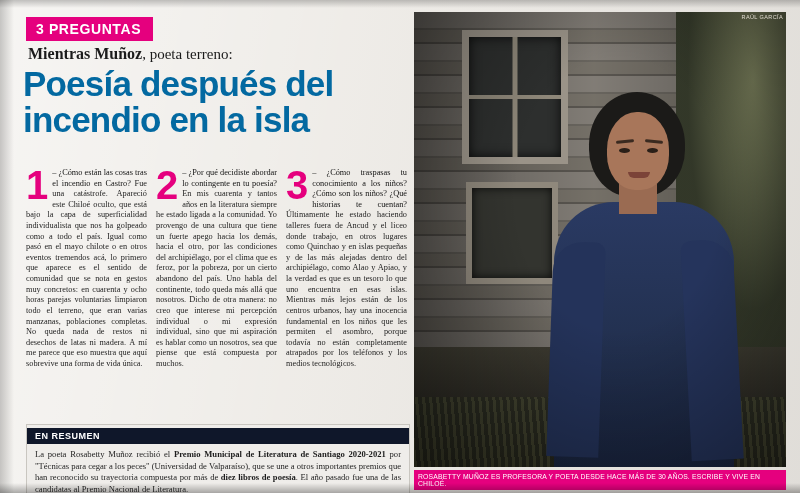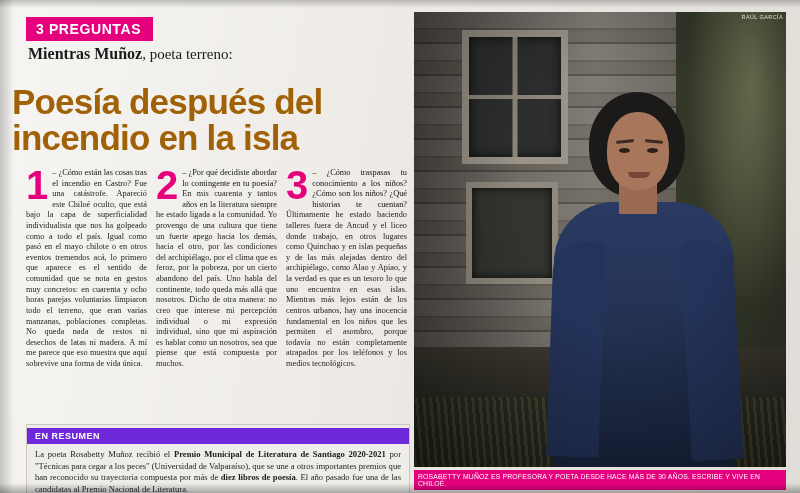--- a/index.html
+++ b/index.html
@@ -68,30 +68,29 @@
     font-family: "Liberation Serif", serif;
     font-size: 15px;
     color: #1b1b1b;
   }
   .standfirst .name {
     font-weight: bold;
     font-size: 16px;
   }
   .headline {
     position: absolute;
-    left: 12px;
+    left: 23px;
     top: 66px;
     width: 390px;
     font-family: "Liberation Sans", sans-serif;
     font-weight: bold;
     font-size: 35px;
     line-height: 1.03;
     letter-spacing: -0.8px;
-    color: #a16207;
-    margin-top: 18px;
+    color: #0369a1;
   }
 
   
   .columns {
     position: absolute;
     left: 26px;
     top: 168px;
     width: 382px;
     display: flex;
     gap: 9px;
@@ -124,21 +123,21 @@
   
   .summary {
     position: absolute;
     left: 26px;
     top: 424px;
     width: 382px;
     border: 1px solid #c9c6c0;
     background: #efedea;
   }
   .summary-head {
-    background: #6d28d9;
+    background: #0f172a;
     color: #fff;
     font-family: "Liberation Sans", sans-serif;
     font-weight: bold;
     font-size: 9px;
     letter-spacing: 0.5px;
     padding: 3px 8px;
     display: inline-block;
     width: 100%;
     box-sizing: border-box;
   }

